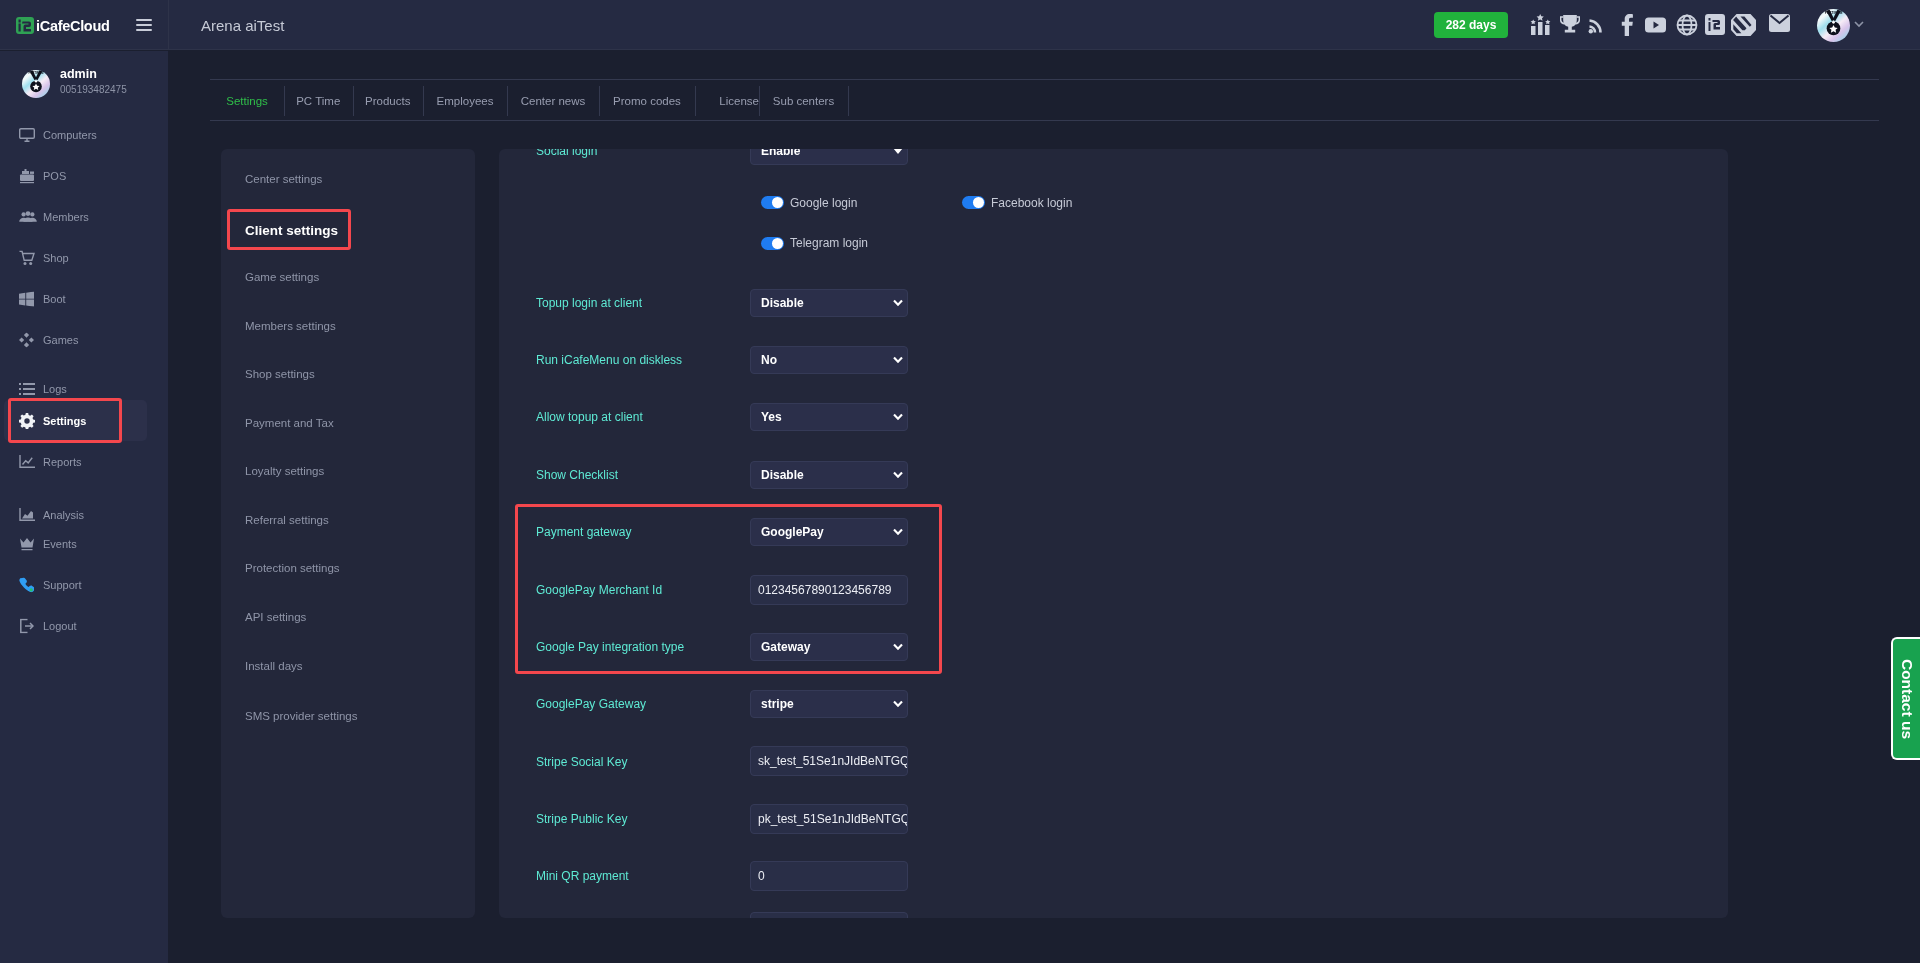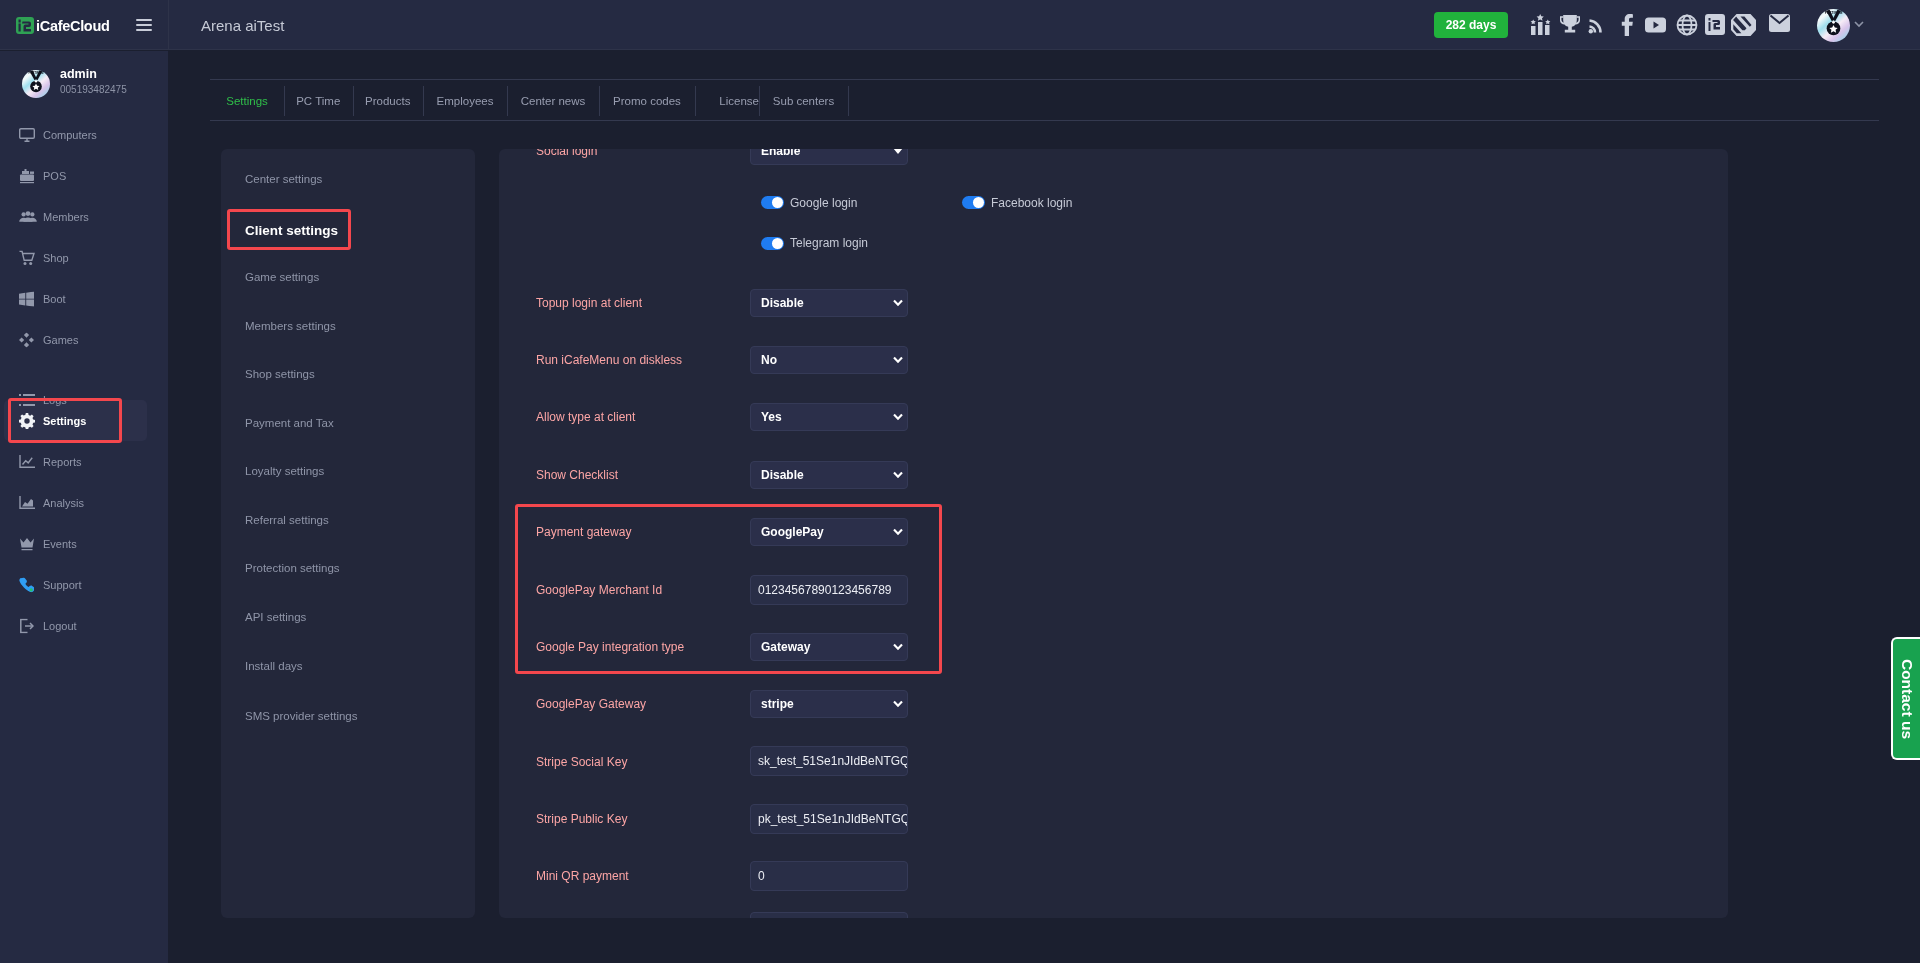--- a/index.html
+++ b/index.html
@@ -33,21 +33,21 @@
   #redbox2 { left:227px; top:209px; width:124px; height:41px; }
   #redbox3 { left:515px; top:504px; width:427px; height:170px; }
   
   #tabstrip { left:210px; top:79px; width:1669px; height:42px; border-top:1px solid #34394f; border-bottom:1px solid #34394f; }
   .tab { position:absolute; top:0; height:42px; line-height:42px; text-align:center; font-size:11.5px; color:#989db0; }
   .tabdiv { position:absolute; top:6px; width:1px; height:30px; background:#34394f; }
   
   #panelL { left:221px; top:149px; width:254px; height:769px; background:#23273a; border-radius:6px; }
   .mrow { position:absolute; left:24px; transform:translateY(-50%); font-size:11.5px; color:#8f95a8; }
   #panelR { left:499px; top:149px; width:1229px; height:769px; background:#23273a; border-radius:6px; overflow:hidden; }
-  .flabel { position:absolute; left:37px; transform:translateY(-50%); font-size:12px; color:#fca5a5;text-align:center; }
+  .flabel { position:absolute; left:37px; transform:translateY(-50%); font-size:12px; color:#5eead4;text-align:center; }
   .fsel { position:absolute; left:251px; width:158px; height:28px; background:#2b2f4a; border:1px solid #353a57; border-radius:4px; color:#fff; font-size:12px; font-weight:bold; line-height:27px; padding-left:10px; }
   .fsel svg { position:absolute; right:4px; top:50%; transform:translateY(-50%); }
   .finp { position:absolute; left:251px; width:158px; height:30px; background:#292e47; border:1px solid #353a57; border-radius:4px; color:#eceef4; font-size:12px; line-height:29px; padding-left:7px; white-space:nowrap; overflow:hidden; }
   .toggle { position:absolute; width:23px; height:13px; background:#1f7cf1; border-radius:7px; }
   .toggle::after { content:""; position:absolute; right:1px; top:1px; width:11px; height:11px; border-radius:50%; background:#fff; }
   .tlabel { position:absolute; transform:translateY(-50%); font-size:12px; color:#c6cad6; }
   
   #contact { left:1891px; top:637px; width:29px; height:123px; background:#18a24f; border:2px solid #fff; border-right:none; border-radius:6px 0 0 6px; }
   #contact span { position:absolute; left:50%; top:50%; transform:translate(-50%,-50%) rotate(90deg); white-space:nowrap; color:#fff; font-size:15.5px; font-weight:bold; }
 </style>
@@ -200,21 +200,21 @@
           <path d="M0 2.2 L6.3 1.3 v5.9 H0 z M7.2 1.2 L15 0 v7.2 H7.2 z M0 8 h6.3 v5.9 L0 13 z M7.2 8 H15 v7.2 L7.2 14 z"></path>
         </svg>
         <span class="lbl" style="">Boot</span>
       </div>
       <div class="abs srow" style="top: 319.5px;">
         <svg width="15" height="15" viewBox="0 0 15 15" fill="#9298ab">
           <path d="M7.5 0 l2.6 2.6 -2.6 2.6 -2.6 -2.6 z M2.6 4.9 l2.6 2.6 -2.6 2.6 L0 7.5 z M12.4 4.9 L15 7.5 l-2.6 2.6 -2.6 -2.6 z M7.5 9.8 l2.6 2.6 -2.6 2.6 -2.6 -2.6 z"></path>
         </svg>
         <span class="lbl" style="">Games</span>
       </div>
-      <div class="abs srow" style="top: 379px; padding-left: 20px;">
+      <div class="abs srow" style="top: 368px; padding-left: 20px;">
         <svg width="16" height="13" viewBox="0 0 16 13" fill="#9298ab">
           <rect x="0" y="0.5" width="2" height="2"></rect>
           <rect x="4" y="0.5" width="12" height="2"></rect>
           <rect x="0" y="5.5" width="2" height="2"></rect>
           <rect x="4" y="5.5" width="12" height="2"></rect>
           <rect x="0" y="10.5" width="2" height="2"></rect>
           <rect x="4" y="10.5" width="12" height="2"></rect>
         </svg>
         <span class="lbl" style="">Logs</span>
       </div>
@@ -226,21 +226,21 @@
       </div>
       <div class="abs srow" style="top: 441.5px;">
         <svg width="16" height="14" viewBox="0 0 16 14">
           <g fill="none" stroke="#9298ab" stroke-width="1.4">
             <path d="M1 0 v12.3 h15"></path>
             <path d="M3.5 9.5 l3.2-3.8 2.5 2.2 4-5.2"></path>
           </g>
         </svg>
         <span class="lbl" style="">Reports</span>
       </div>
-      <div class="abs srow" style="top: 482px; padding-left: 12px;">
+      <div class="abs srow" style="top: 494px; padding-left: 12px;">
         <svg width="16" height="14" viewBox="0 0 16 14">
           <g fill="none" stroke="#9298ab" stroke-width="1.4">
             <path d="M1 0 v12.3 h15"></path>
           </g>
           <path d="M3 10.5 l3-4.5 2.5 1.8 3.5-4.8 2 1.5 v6 z" fill="#9298ab"></path>
         </svg>
         <span class="lbl" style="">Analysis</span>
       </div>
       <div class="abs srow" style="top: 523.5px;">
         <svg width="16" height="13" viewBox="0 0 16 13" fill="#9298ab">
@@ -310,21 +310,21 @@
           <path d="M0 0 h10 L5 6 z" fill="#fff"></path>
         </svg></div>
       <div class="flabel" style="top:153.5px">Topup login at client</div>
       <div class="fsel" style="top:139.5px">Disable<svg width="10" height="7" viewBox="0 0 10 7">
           <path d="M1 1 l4 4.2 L9 1" fill="none" stroke="#fff" stroke-width="2.1"></path>
         </svg></div>
       <div class="flabel" style="top:211px">Run iCafeMenu on diskless</div>
       <div class="fsel" style="top:197px">No<svg width="10" height="7" viewBox="0 0 10 7">
           <path d="M1 1 l4 4.2 L9 1" fill="none" stroke="#fff" stroke-width="2.1"></path>
         </svg></div>
-      <div class="flabel" style="top:268px">Allow type at client</div>
+      <div class="flabel" style="top:268px">Allow topup at client</div>
       <div class="fsel" style="top:254px">Yes<svg width="10" height="7" viewBox="0 0 10 7">
           <path d="M1 1 l4 4.2 L9 1" fill="none" stroke="#fff" stroke-width="2.1"></path>
         </svg></div>
       <div class="flabel" style="top:325.5px">Show Checklist</div>
       <div class="fsel" style="top:311.5px">Disable<svg width="10" height="7" viewBox="0 0 10 7">
           <path d="M1 1 l4 4.2 L9 1" fill="none" stroke="#fff" stroke-width="2.1"></path>
         </svg></div>
       <div class="flabel" style="top:383px">Payment gateway</div>
       <div class="fsel" style="top:369px">GooglePay<svg width="10" height="7" viewBox="0 0 10 7">
           <path d="M1 1 l4 4.2 L9 1" fill="none" stroke="#fff" stroke-width="2.1"></path>

